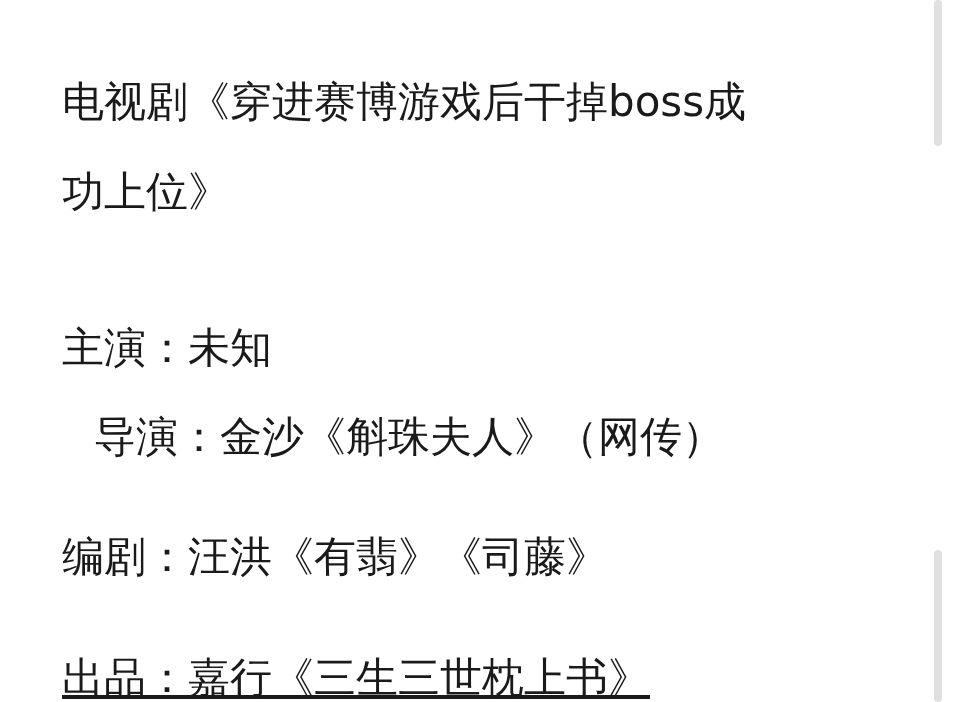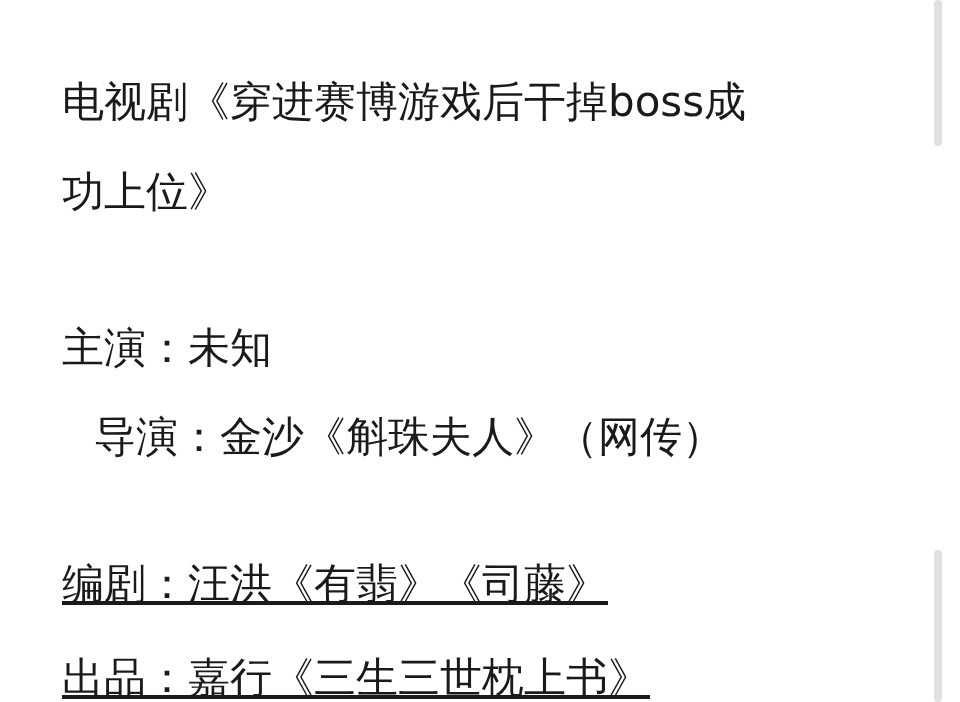--- a/index.html
+++ b/index.html
@@ -47,21 +47,21 @@
   <div class="line" style="top:168px;">功上位》</div>
 
   <div class="line" style="top:292px;margin-top:32px;">
     <span class="label">主演：</span><span class="value">未知</span>
   </div>
 
   <div class="line" style="top:413px;margin-left:32px;">
     <span class="label">导演：</span><span class="value">金沙《斛珠夫人》（网传）</span>
   </div>
 
-  <div class="line" style="top:560px;text-decoration:underline;">
+  <div class="line" style="top:533px;">
     <span class="label">编剧：</span><span class="value">汪洪《有翡》《司藤》</span>
   </div>
 
   <div class="line" style="top:654px;text-decoration:underline;">
     <span class="label">出品：</span><span class="value">嘉行《三生三世枕上书》</span>
   </div>
 </div>
 
 <div class="scrollbar-thumb" style="top:0; height:146px;"></div>
 <div class="scrollbar-thumb" style="top:550px; height:152px;"></div>

